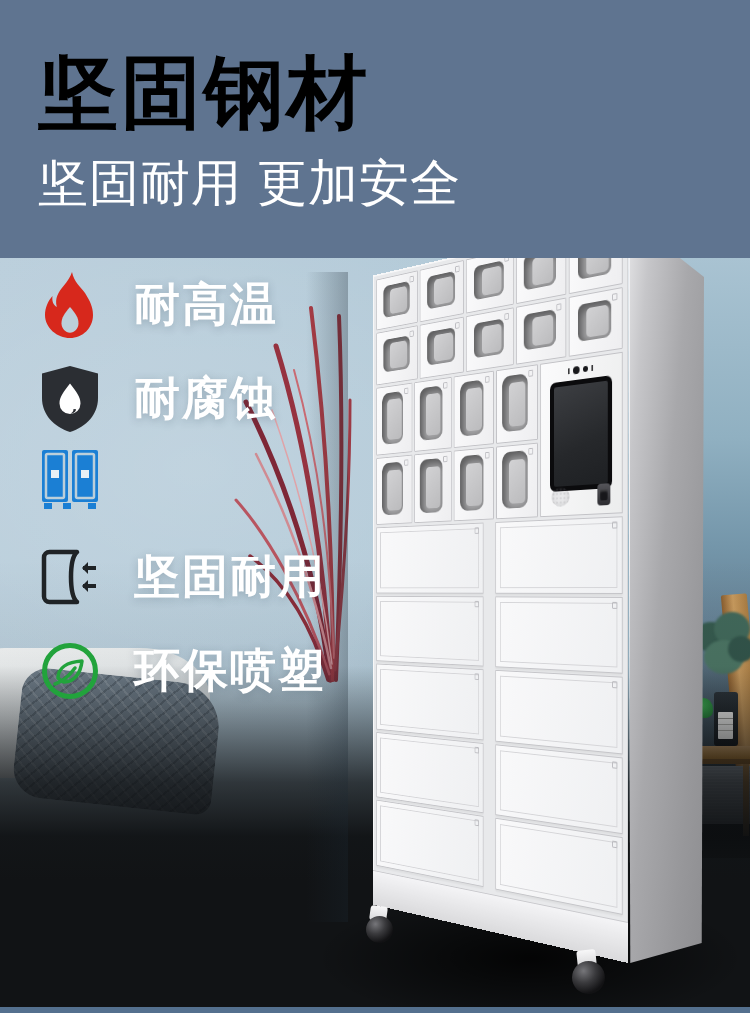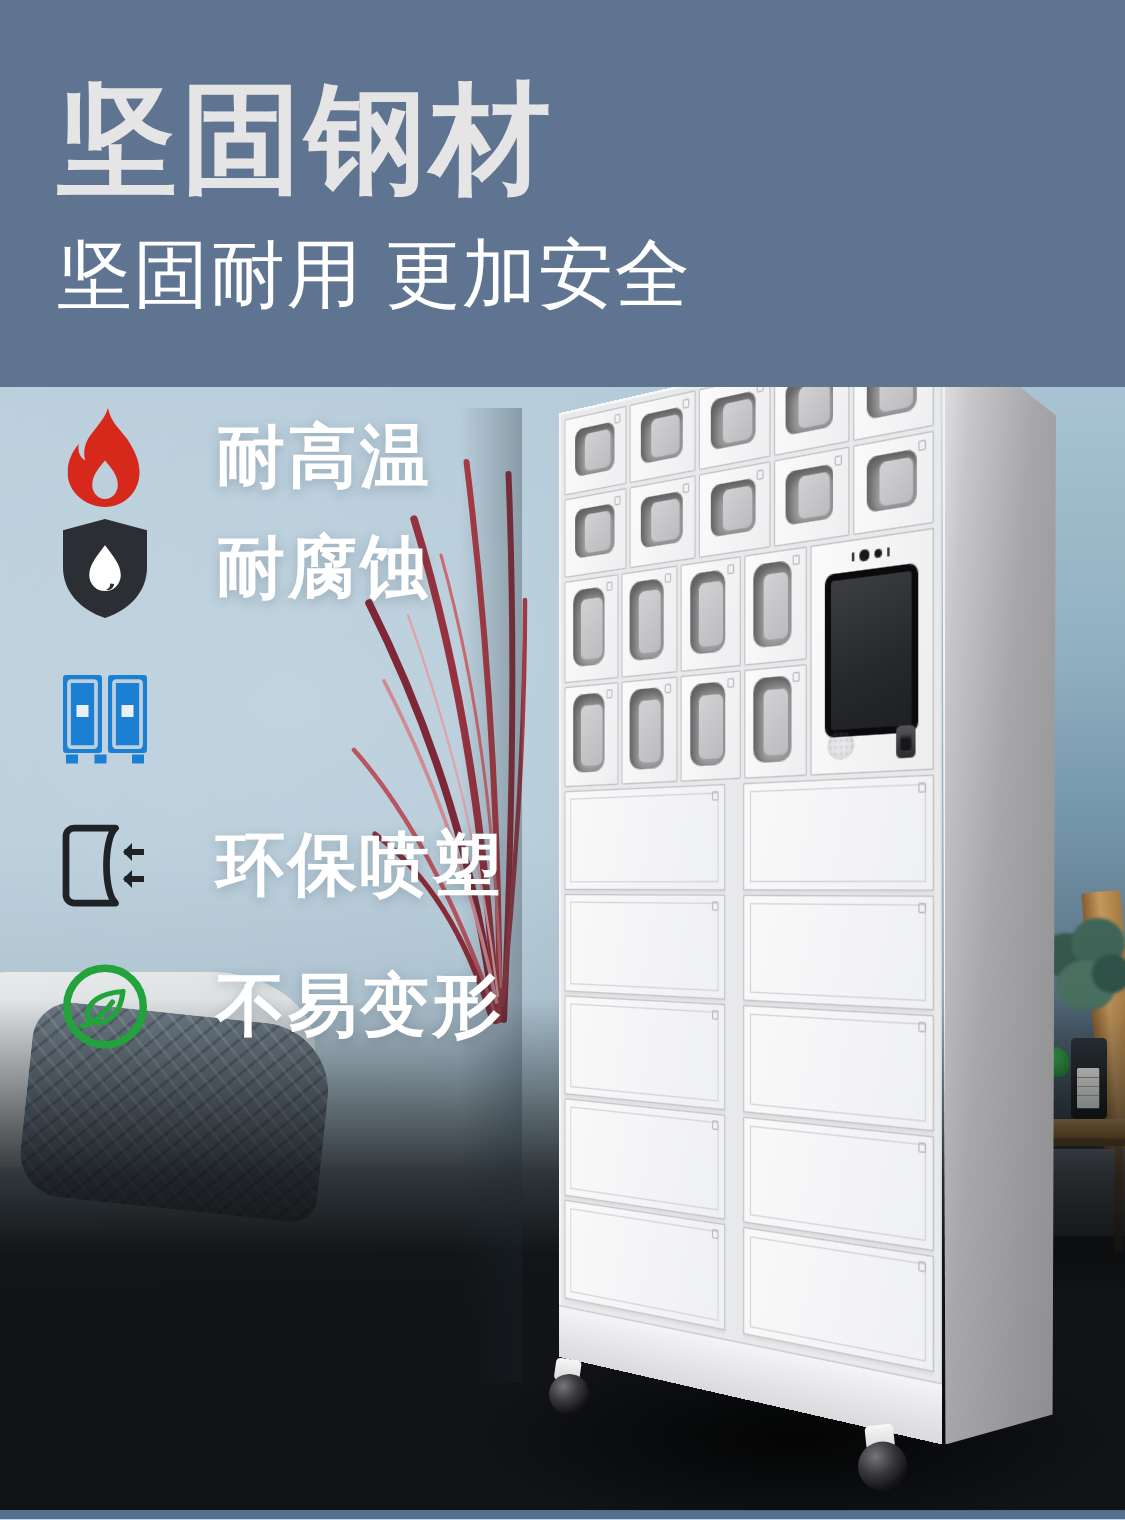--- a/index.html
+++ b/index.html
@@ -1,21 +1,21 @@
 <!DOCTYPE html>
 <html><head>
 <meta charset="utf-8">
 <style>
   html,body{margin:0;padding:0;}
   body{font-family:"Liberation Sans",sans-serif;}
   .page{position:relative;width:750px;height:1013px;overflow:hidden;background:#b7ccd9;}
 
   
   .header-band{position:absolute;left:0;top:0;width:750px;height:258px;background:#5f7490;}
-  .title{position:absolute;left:38px;top:40px;font-size:80px;font-weight:700;color:#e5e5e5;letter-spacing:3px;white-space:nowrap;}
+  .title{position:absolute;left:38px;top:40px;font-size:80px;font-weight:700;color:#000000;letter-spacing:3px;white-space:nowrap;}
   .subtitle{position:absolute;left:38px;top:150px;font-size:50px;font-weight:500;color:#fff;letter-spacing:1px;white-space:nowrap;}
 
   
   .footer-band{position:absolute;left:0;top:1007px;width:750px;height:6px;background:#54708e;}
 
   
   .bg-section{position:absolute;left:0;top:258px;width:750px;height:749px;
     background:
       radial-gradient(90% 60% at 26% 28%, rgba(255,255,255,.14), rgba(255,255,255,0) 60%),
       linear-gradient(108deg,#bbcfdc 0%,#b3cad8 48%,#9bb6c6 72%,#7f9fb2 100%);}
@@ -121,22 +121,22 @@
   .bracket{position:absolute;background:linear-gradient(180deg,#f7f7f8,#d8d8da);border-radius:3px;}
   .tire{position:absolute;border-radius:50%;
     background:radial-gradient(circle at 35% 30%,#76767a 0%,#3a3a3d 38%,#121214 72%);}
   .wheel-1 .bracket{left:4px;top:0;width:17px;height:15px;transform:rotate(8deg);}
   .wheel-1 .tire{left:0;top:10px;width:27px;height:27px;}
   .wheel-2 .bracket{left:5px;top:0;width:19px;height:16px;transform:rotate(-6deg);}
   .wheel-2 .tire{left:0;top:11px;width:33px;height:33px;}
 
   
   .features{position:absolute;left:36px;top:258px;width:330px;}
-  .feature{position:absolute;left:0;display:flex;align-items:center;gap:40px;}
-  .f1{top:14px;} .f2{top:88px;} .f3{top:192px;} .f4{top:288px;} .f5{top:382px;}
+  .feature{position:absolute;left:0;display:flex;align-items:center;gap:30px;}
+  .f1{top:14px;} .f2{top:108px;} .f3{top:192px;} .f4{top:288px;} .f5{top:382px;}
   .f-icon{width:68px;display:flex;justify-content:center;align-items:center;flex:none;}
   .f-label{font-size:46px;font-weight:700;color:#fff;letter-spacing:2px;white-space:nowrap;
     text-shadow:0 2px 8px rgba(40,60,75,.25);}
 </style>
 </head>
 <body>
 
 <div class="page">
 
   <div class="bg-section">
@@ -336,32 +336,32 @@
         <svg width="58" height="56" viewBox="0 0 58 56" fill="none" stroke="#1f2326" stroke-width="4.5">
           <path d="M36 3H8.5A5.5 5.5 0 003 8.5v39A5.5 5.5 0 008.5 53H36c-8-7-8-43 0-50z" stroke-linejoin="round"></path>
           <g stroke-width="4">
             <path d="M55 19H42"></path>
               <path d="M47 13l-6 6 6 6" fill="#1f2326" stroke="none"></path>
             <path d="M55 37H42"></path>
               <path d="M47 31l-6 6 6 6" fill="#1f2326" stroke="none"></path>
           </g>
         </svg>
       </span>
-      <span class="f-label">环保喷塑</span>
+      <span class="f-label">坚固耐用</span>
     </div>
 
     <div class="feature f5">
       <span class="f-icon">
         <svg width="58" height="58" viewBox="0 0 58 58" fill="none" stroke="#22a33c">
           <circle cx="29" cy="29" r="25.5" stroke-width="5"></circle>
           <path d="M17 36c0-10 9-16 24-17-1.5 13-8 21-18 21a17 17 0 01-6-4z" stroke-width="3.5" stroke-linejoin="round"></path>
           <path d="M14 42c7-2 14-8 20-16" stroke-width="3.5" stroke-linecap="round"></path>
         </svg>
       </span>
-      <span class="f-label">不易变形</span>
+      <span class="f-label">环保喷塑</span>
     </div>
   </div>
 
   <div class="header-band">
     <div class="title">坚固钢材</div>
     <div class="subtitle">坚固耐用 更加安全</div>
   </div>
 
   <div class="footer-band"></div>
 </div>

